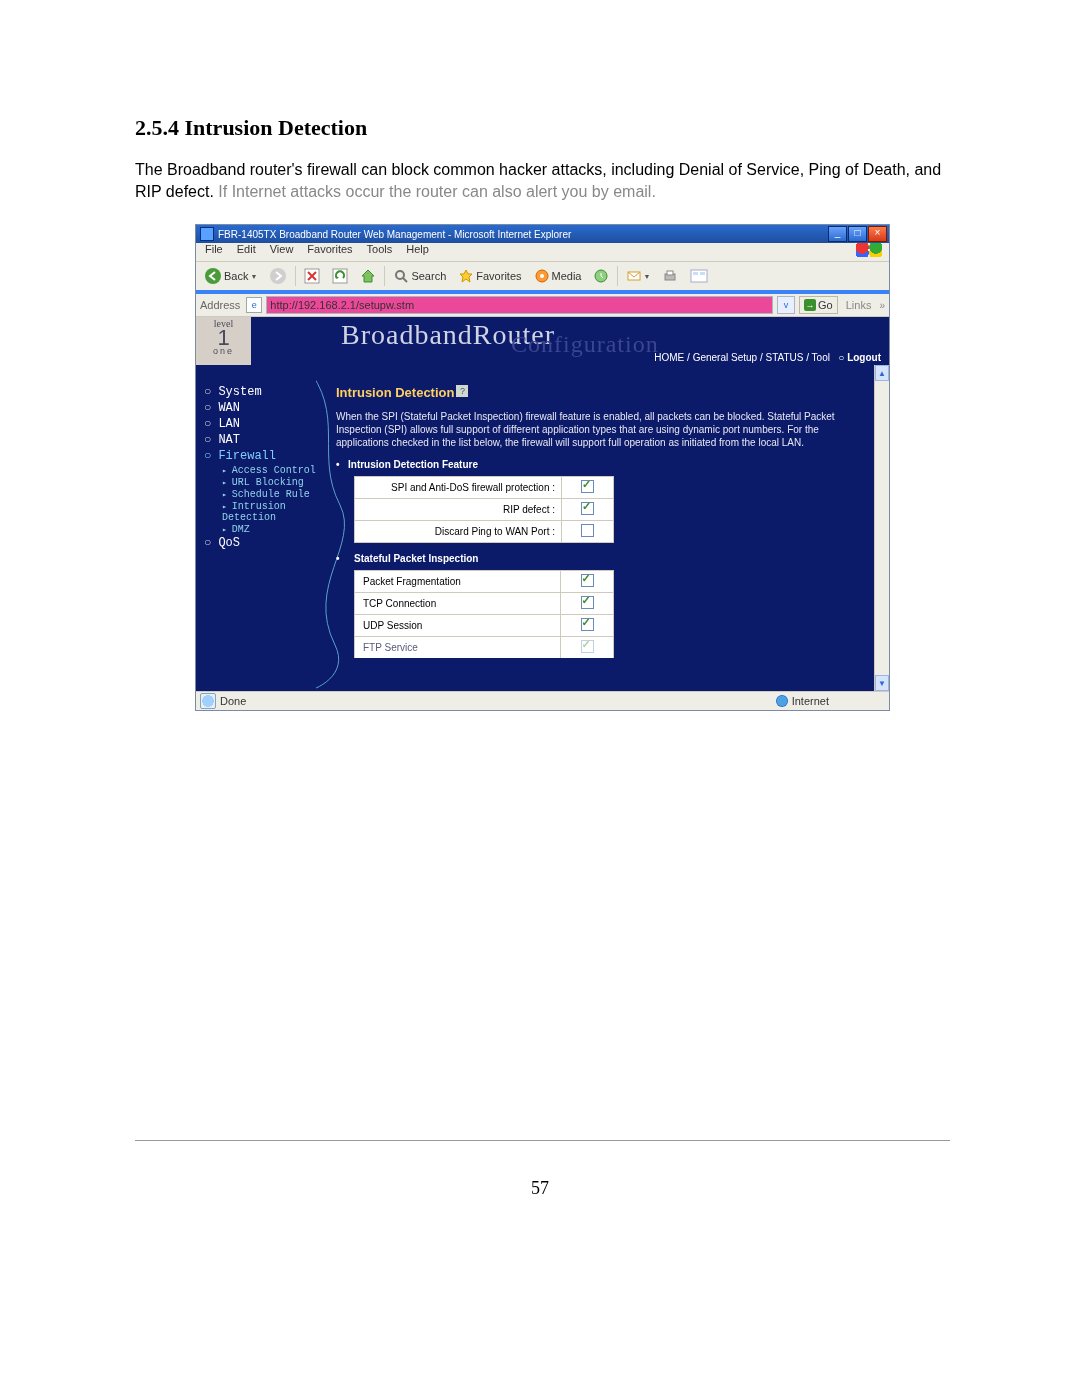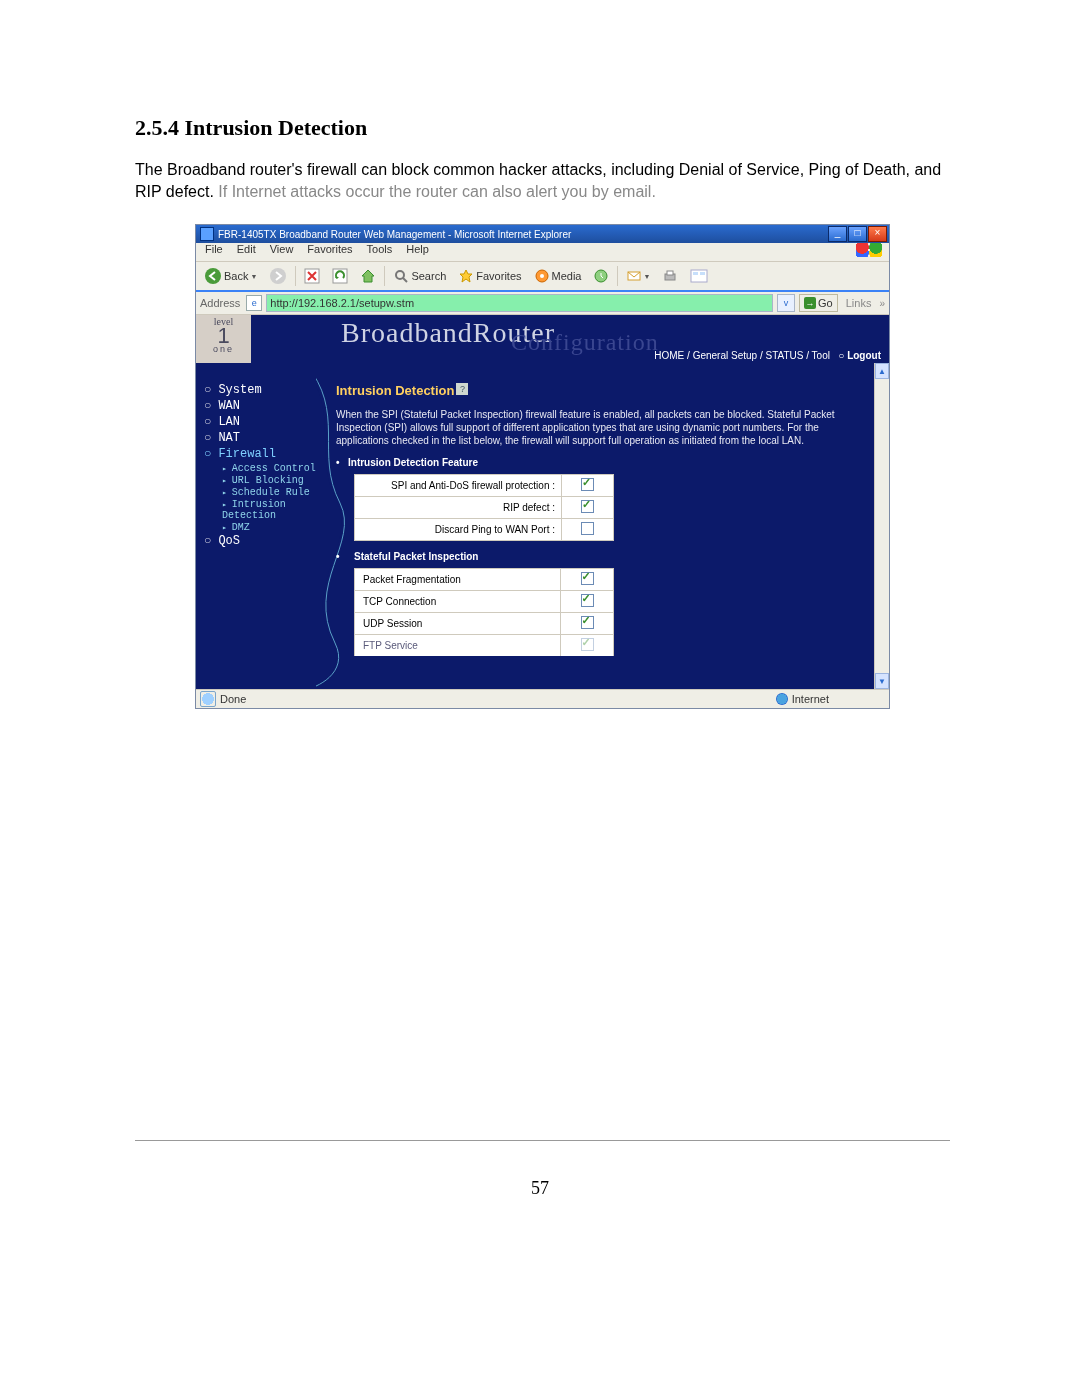--- a/index.html
+++ b/index.html
@@ -92,21 +92,21 @@
       radial-gradient(circle at 30% 30%, #e33 0 25%, transparent 26%),
       radial-gradient(circle at 70% 30%, #3a3 0 25%, transparent 26%),
       radial-gradient(circle at 30% 70%, #36f 0 25%, transparent 26%),
       radial-gradient(circle at 70% 70%, #fc0 0 25%, transparent 26%);
     margin-right: 3px;
   }
 
   .toolbar {
     height: 28px;
     background: #efeee6;
-    border-bottom: 2px solid #3b82f6;
+    border-bottom: 4px solid #3b82f6;
     display: flex;
     align-items: center;
     padding: 0 4px;
     gap: 4px;
   }
   .tbtn {
     height: 20px;
     display: inline-flex;
     align-items: center;
     justify-content: center;
@@ -132,21 +132,21 @@
   .addr-label { padding-right:2px; }
   .addr-icon {
     width:14px; height:14px;
     border:1px solid #9aa; background:#fff;
     display:inline-flex; align-items:center; justify-content:center;
     font-size:9px; color:#2a6bcf;
   }
   .addr-input {
     flex: 1;
     height: 16px;
-    background: #86efac;
+    background: #ec4899;
     border: 1px solid #a9b5c9;
     font-size: 11px;
     padding: 0 3px;
     color: #333;
   }
   .addr-drop {
     width:16px; height:16px; border:1px solid #a9b5c9;
     background:#e8f0ff; color:#2a6bcf; font-size:9px;
     display:flex; align-items:center; justify-content:center;
   }

